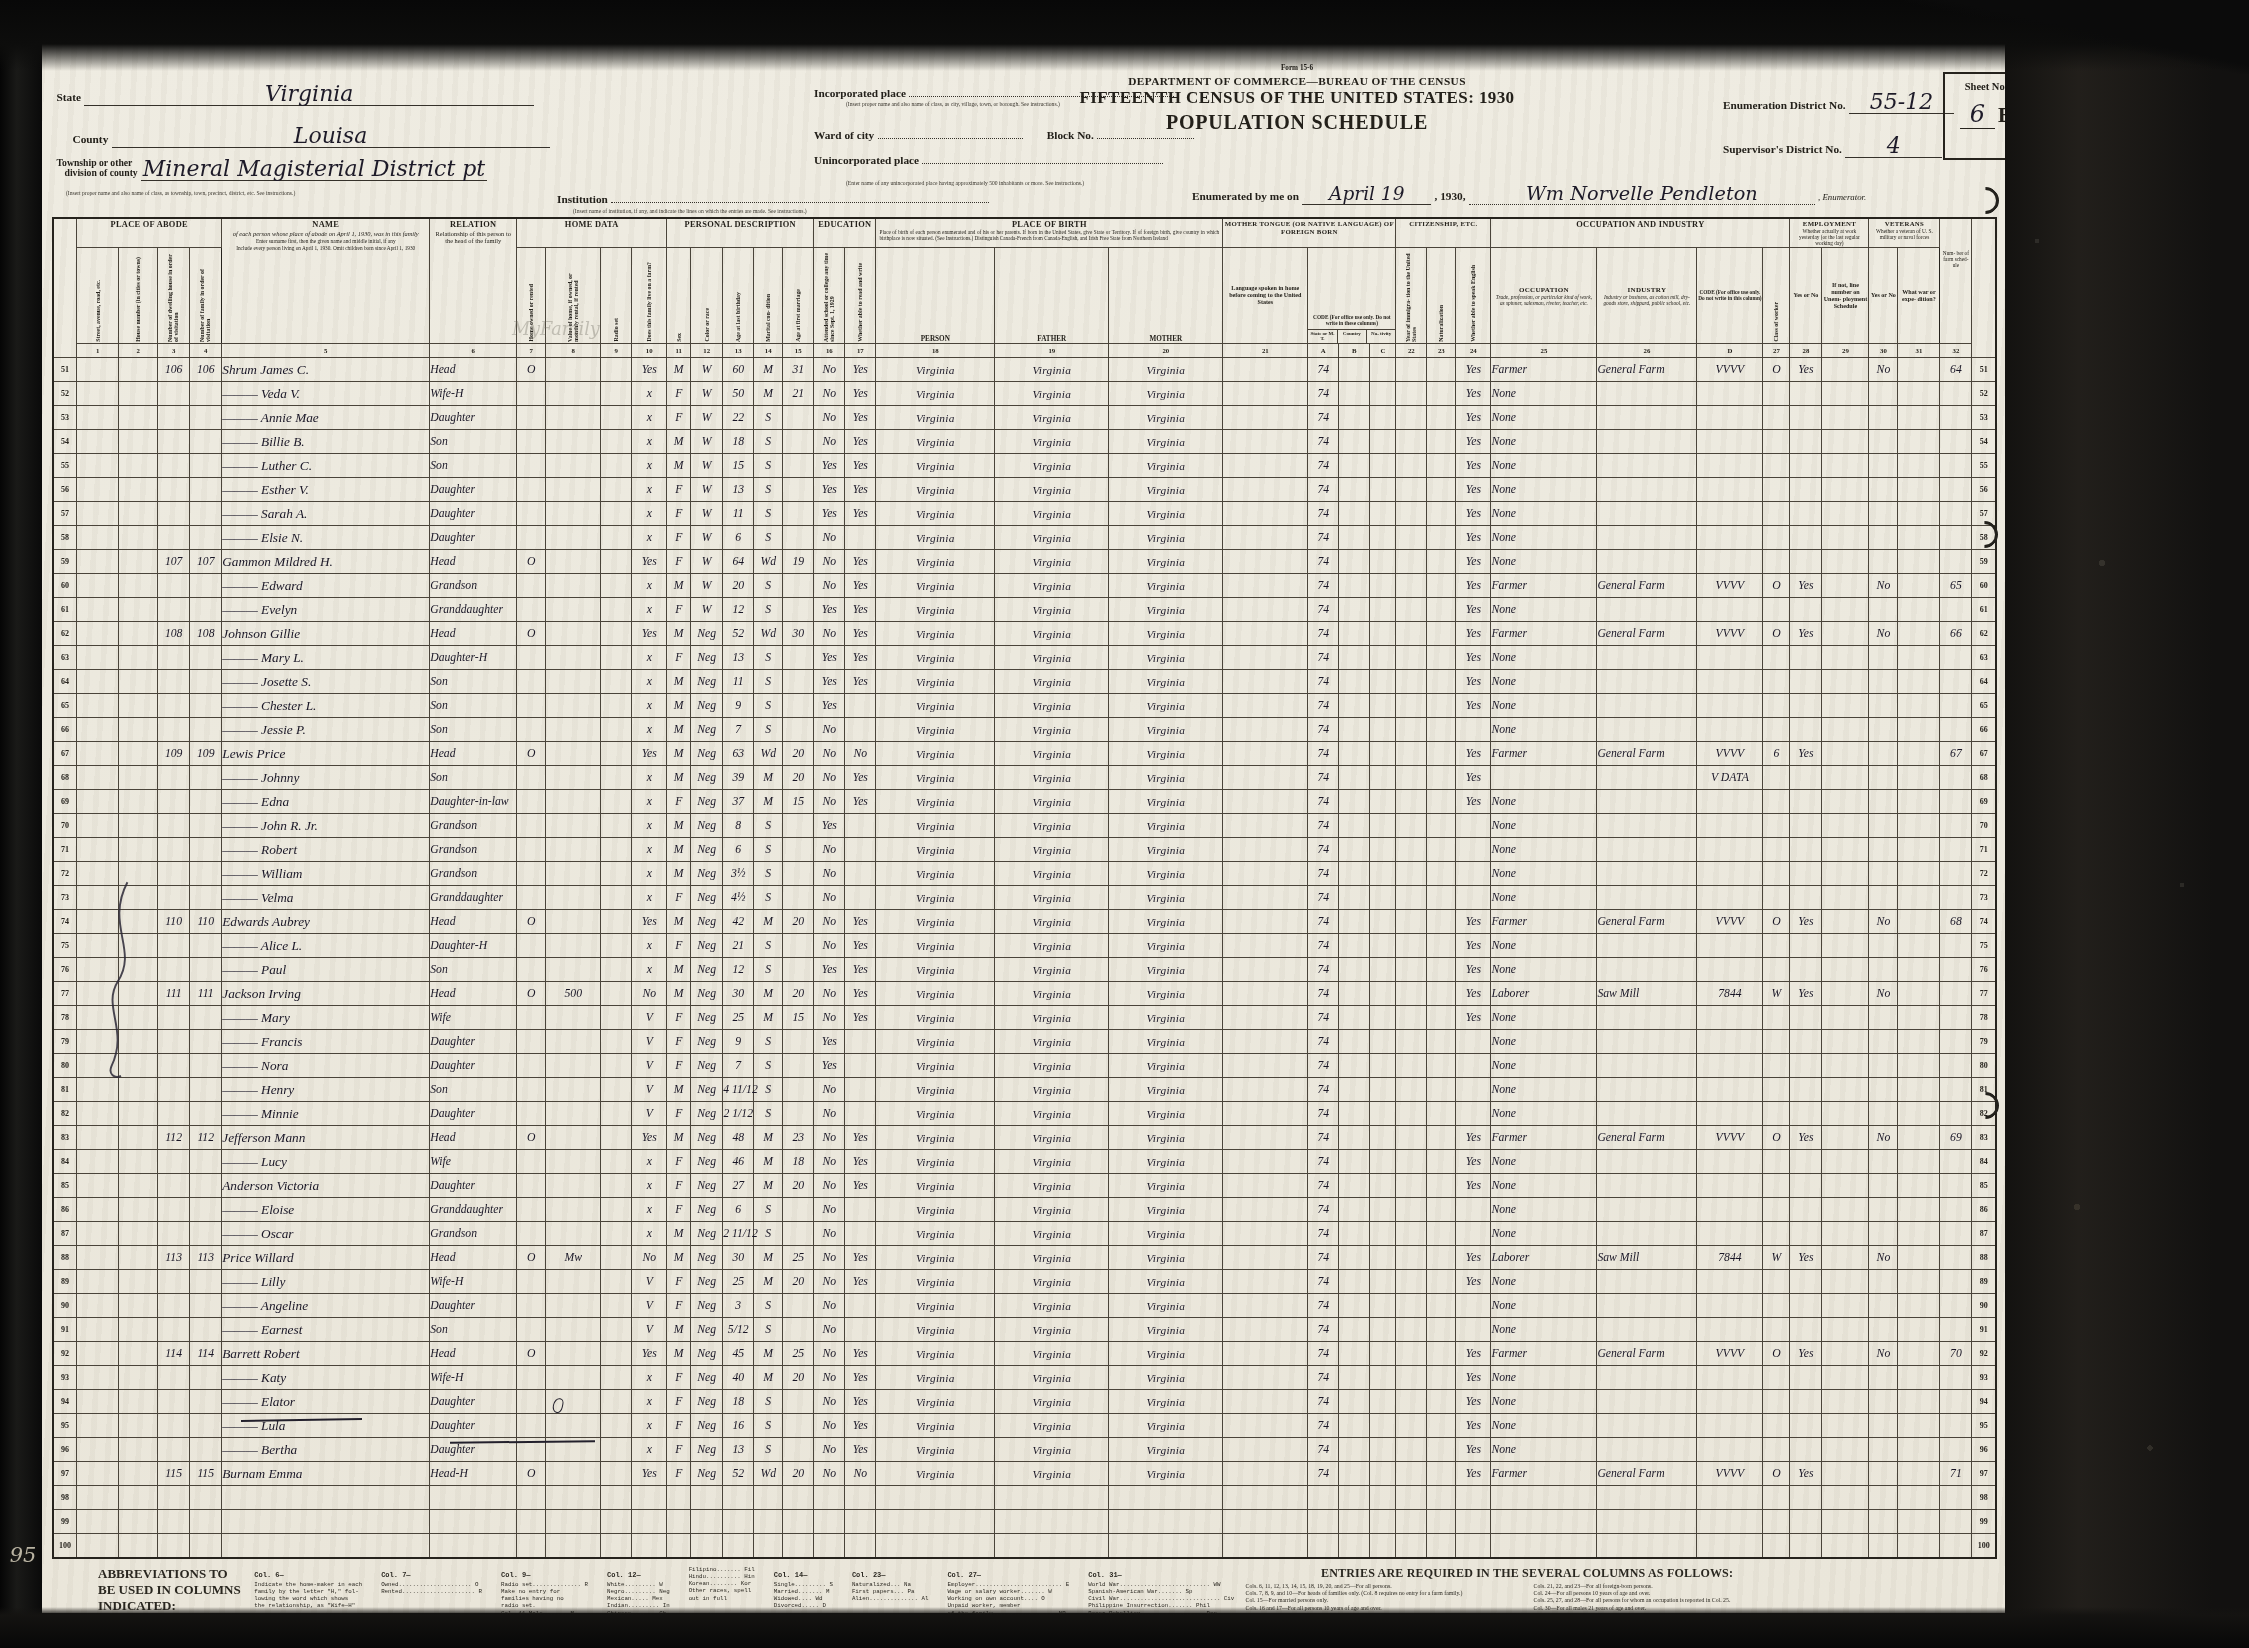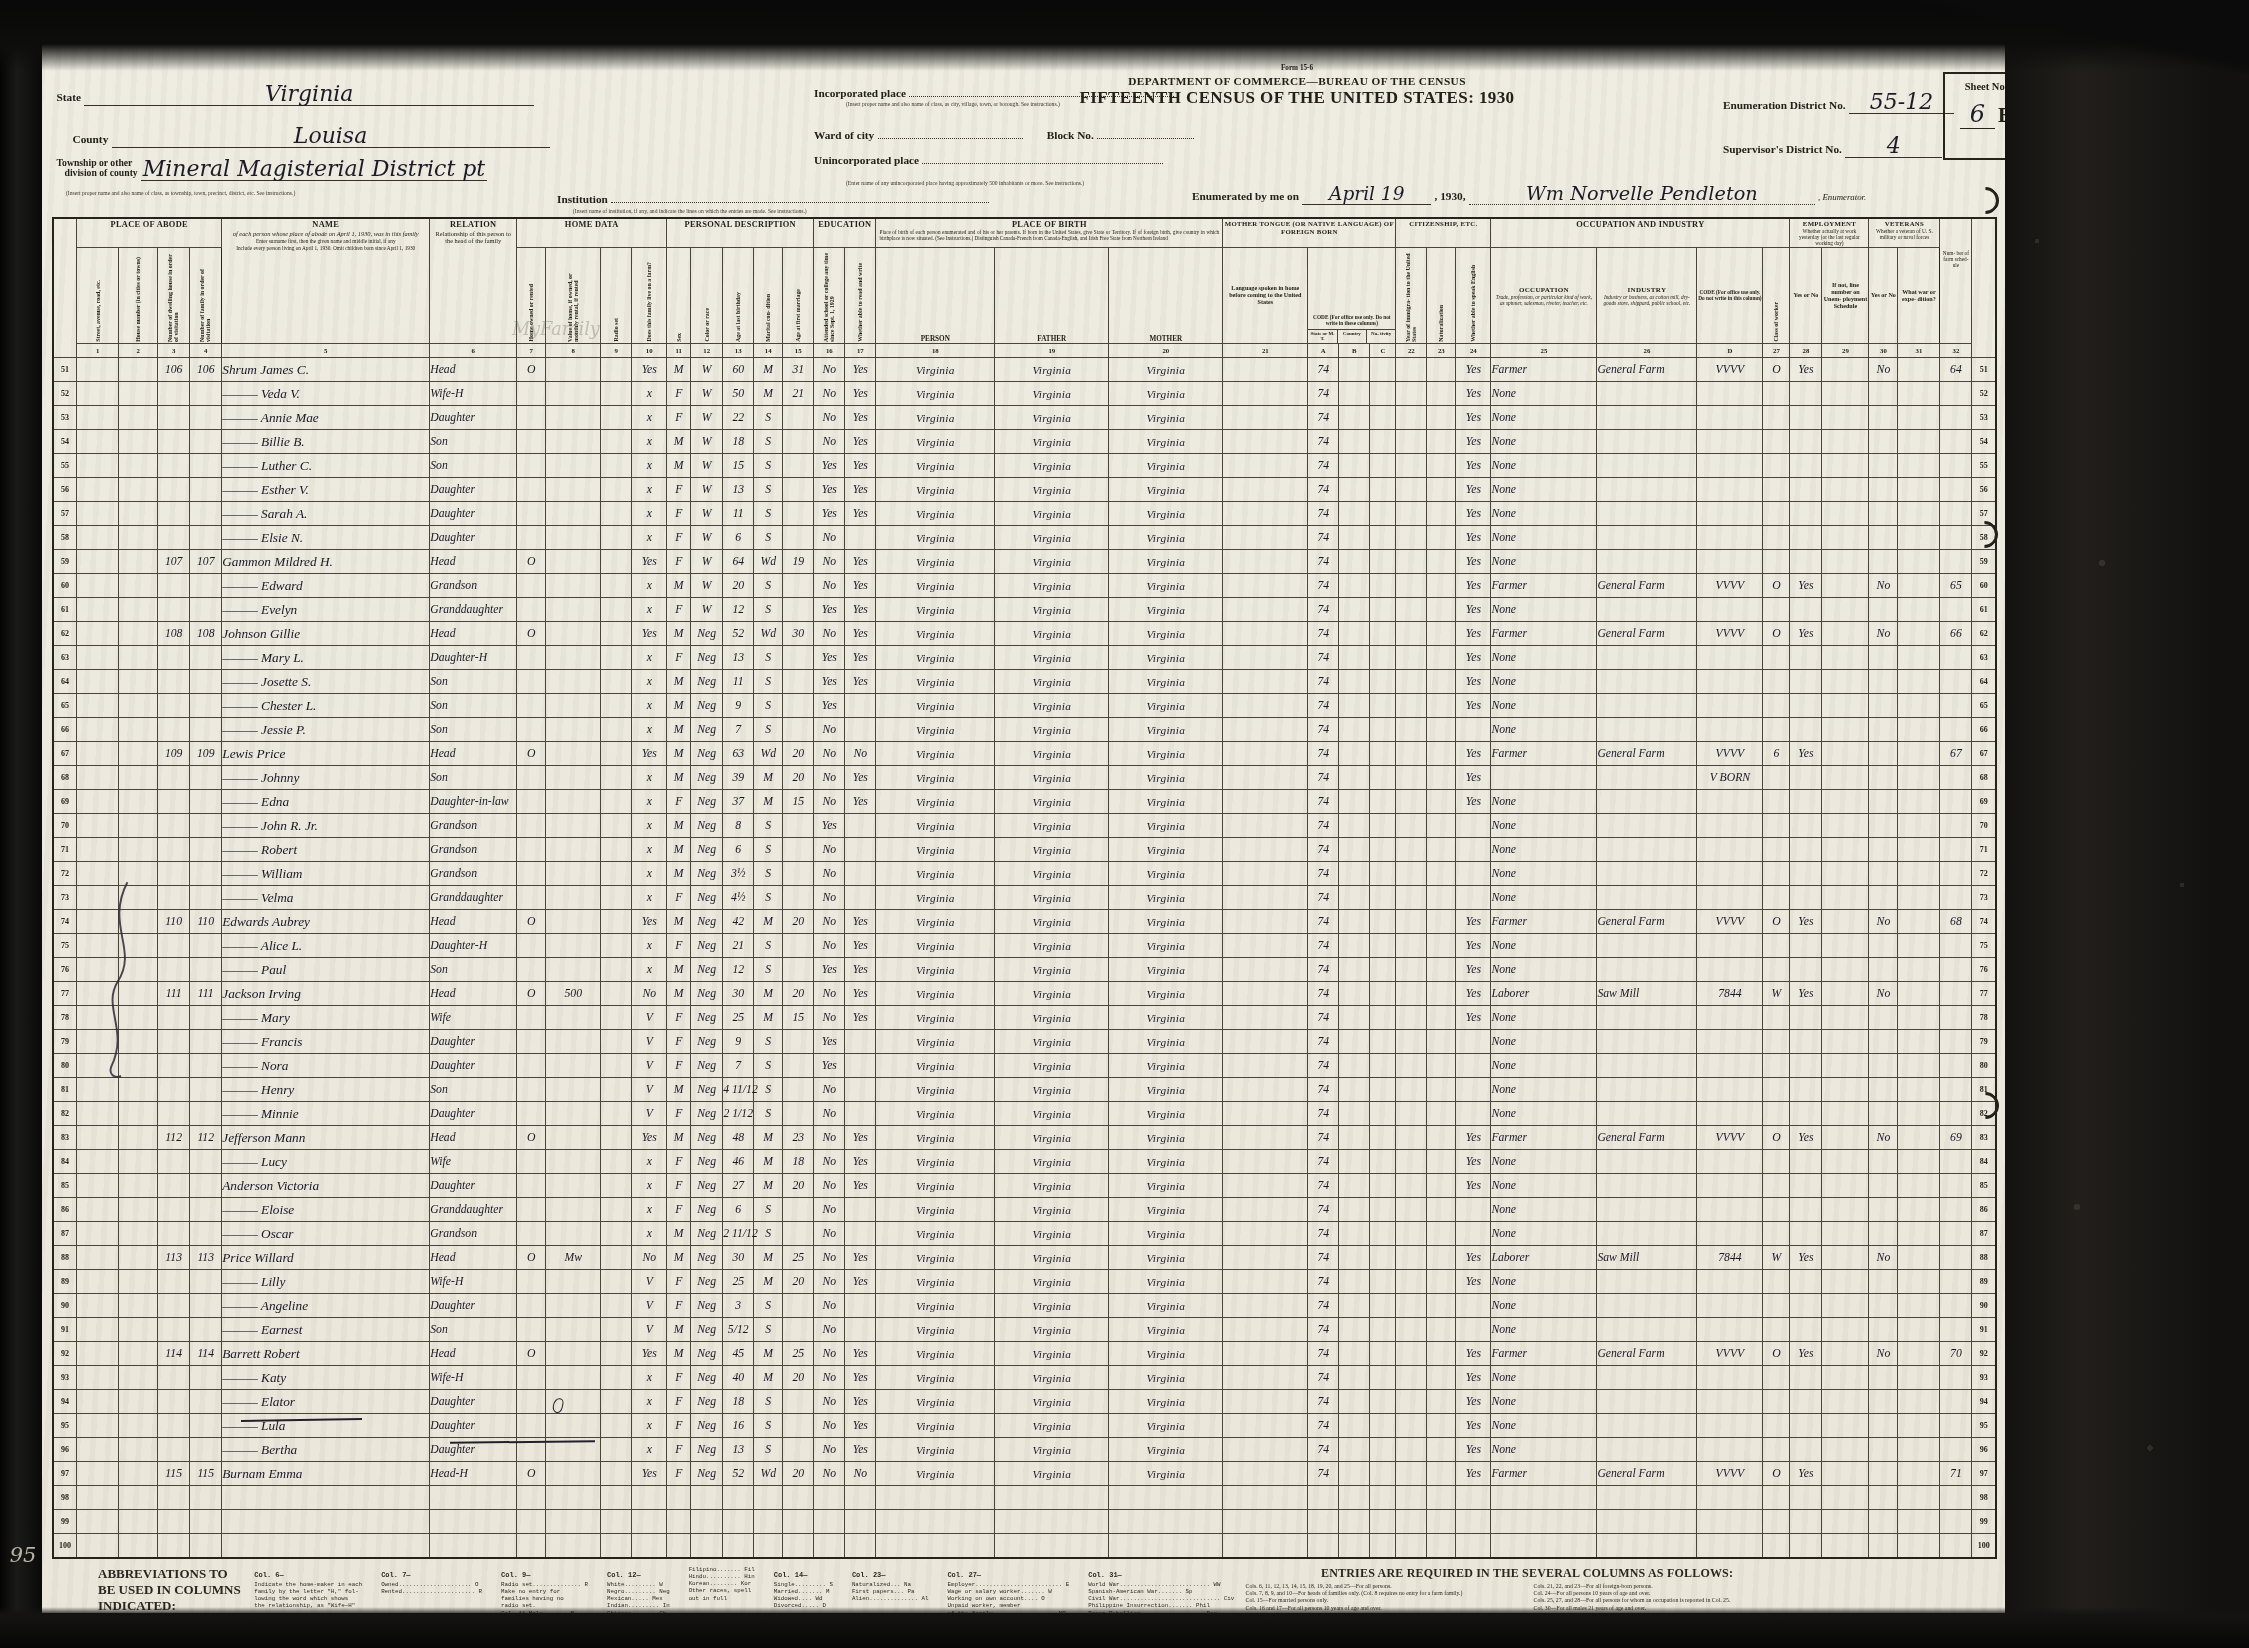--- a/index.html
+++ b/index.html
@@ -154,20 +154,21 @@
       <div class="lrow" style="left:772px;top:78px;">
         <span class="lab">Unincorporated place</span>
         <span class="fl dot" style="width:241px;"></span>
       </div>
       <div class="lrow tiny" style="left:804px;top:106px;width:290px;white-space:normal;">(Enter name of any unincorporated place having approximately 500 inhabitants or more.   See instructions.)</div>
 
       <div id="center-titles">
         <div id="form-no">Form 15-6</div>
         <div id="dept">DEPARTMENT OF COMMERCE—BUREAU OF THE CENSUS</div>
         <div id="census-title">FIFTEENTH CENSUS OF THE UNITED STATES:  1930</div>
+        <div id="sched-title">POPULATION SCHEDULE</div>
       </div>
 
       <div class="lrow" style="left:515px;top:117px;">
         <span class="lab">Institution</span>
         <span class="fl dot" style="width:378px;"></span>
       </div>
       <div class="lrow tiny" style="left:531px;top:134px;width:386px;white-space:normal;">(Insert name of institution, if any, and indicate the lines on which the entries are made.   See instructions.)</div>
       <div class="lrow" style="left:1150px;top:113px;">
         <span class="lab">Enumerated by me on</span>
         <span class="fl" style="width:129px;"><span class="hw" style="font-size:18.5px;line-height:.7;">April 19</span></span>
@@ -1115,21 +1116,21 @@
             <td class="hwc bpc">Virginia</td>
             <td class="hwc hb"></td>
             <td class="hwc">74</td>
             <td class="hwc"></td>
             <td class="hwc"></td>
             <td class="hwc hb"></td>
             <td class="hwc"></td>
             <td class="hwc">Yes</td>
             <td class="hwc hb tl"></td>
             <td class="hwc tl"></td>
-            <td class="hwc">V BORN</td>
+            <td class="hwc">V DATA</td>
             <td class="hwc"></td>
             <td class="hwc hb"></td>
             <td class="hwc"></td>
             <td class="hwc hb"></td>
             <td class="hwc"></td>
             <td class="hwc hb"></td>
             <td class="lnc">68</td>
           </tr>
           <tr>
             <td class="lnc">69</td>

